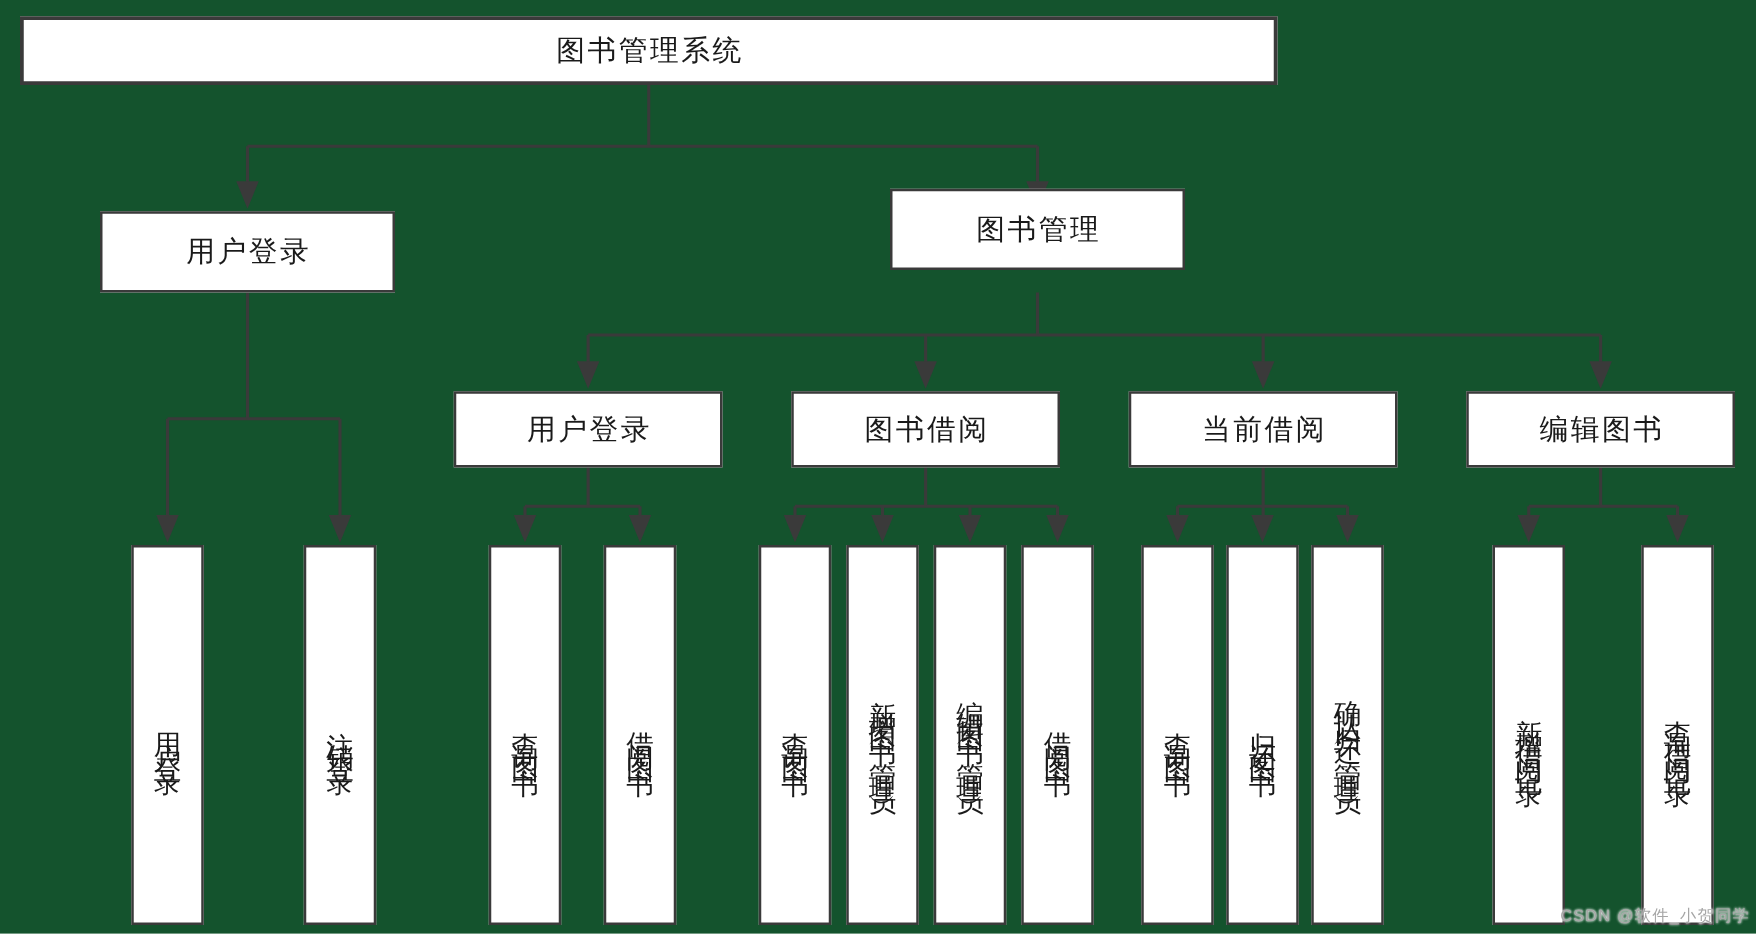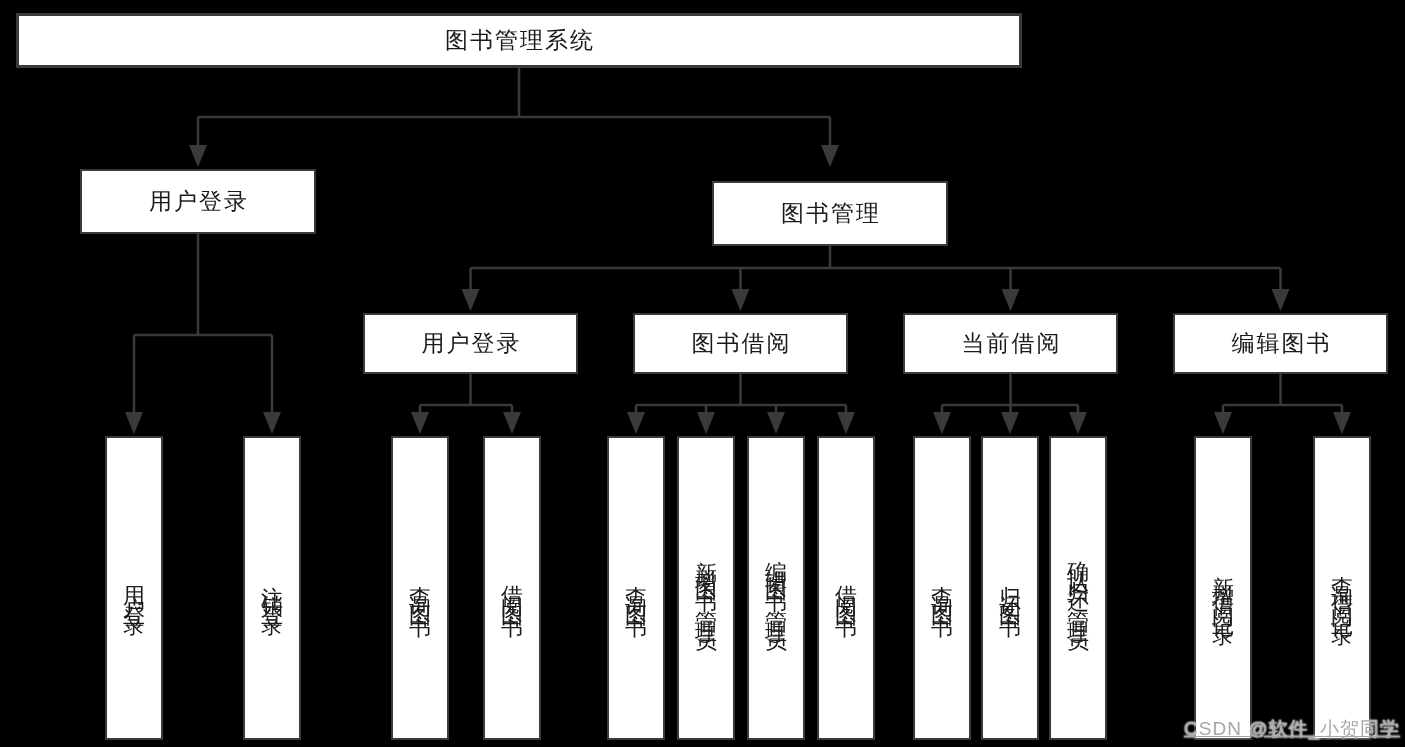--- a/index.html
+++ b/index.html
@@ -1,20 +1,20 @@
 <!DOCTYPE html>
 <html><head>
 <meta charset="utf-8">
 <style>
   html, body { margin: 0; padding: 0; background: #ffffff; }
   .canvas {
     position: relative;
     width: 1405px;
     height: 747px;
-    background: #000000;
+    background: #14532d;
     overflow: hidden;
     font-family: "Liberation Sans", "DejaVu Sans", sans-serif;
   }
   .connectors {
     position: absolute;
     left: 0; top: 0;
     width: 1405px; height: 747px;
     pointer-events: none;
   }
   .node {
@@ -39,26 +39,25 @@
     text-orientation: mixed;
     font-size: 22px;
     letter-spacing: 10px;
     text-indent: 0;
     line-height: 1;
   }
   .watermark {
     position: absolute;
     right: 5px;
     bottom: 5px;
-    font-size: 19px;
+    font-size: 13px;
     letter-spacing: 1px;
     color: #a6a6a6;
     text-shadow: 0 0 2px #ffffff, 0 0 2px #ffffff;
     white-space: nowrap;
-    text-decoration: underline;
   }
 </style>
 </head>
 <body>
 
 <div class="canvas">
 
   <svg class="connectors" viewBox="0 0 1405 747" xmlns="http://www.w3.org/2000/svg">
     <g stroke="#3a3a3a" stroke-width="2.5" fill="none">
       <path d="M519 68V117 M198 117H830 M198 117V150 M830 117V150
@@ -93,21 +92,21 @@
     </g>
   </svg>
 
   <div class="node root h" style="left:16px;top:13px;width:1006px;height:55px">
     <span class="lbl">图书管理系统</span>
   </div>
 
   <div class="node h" style="left:80px;top:169px;width:236px;height:65px">
     <span class="lbl">用户登录</span>
   </div>
-  <div class="node h" style="left:712px;top:181px;width:236px;height:65px">
+  <div class="node h" style="left:712px;top:151px;width:236px;height:65px">
     <span class="lbl">图书管理</span>
   </div>
 
   <div class="node h" style="left:363px;top:313px;width:215px;height:61px">
     <span class="lbl">用户登录</span>
   </div>
   <div class="node h" style="left:633px;top:313px;width:215px;height:61px">
     <span class="lbl">图书借阅</span>
   </div>
   <div class="node h" style="left:903px;top:313px;width:215px;height:61px">

